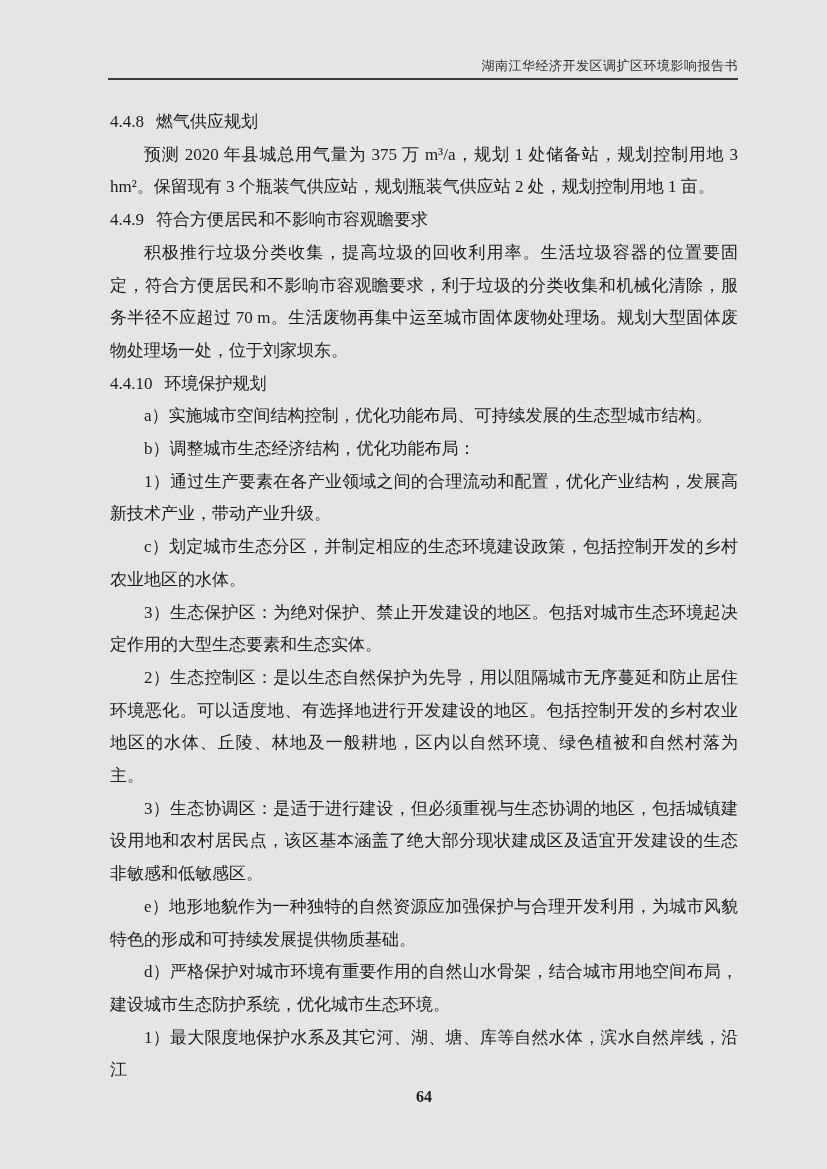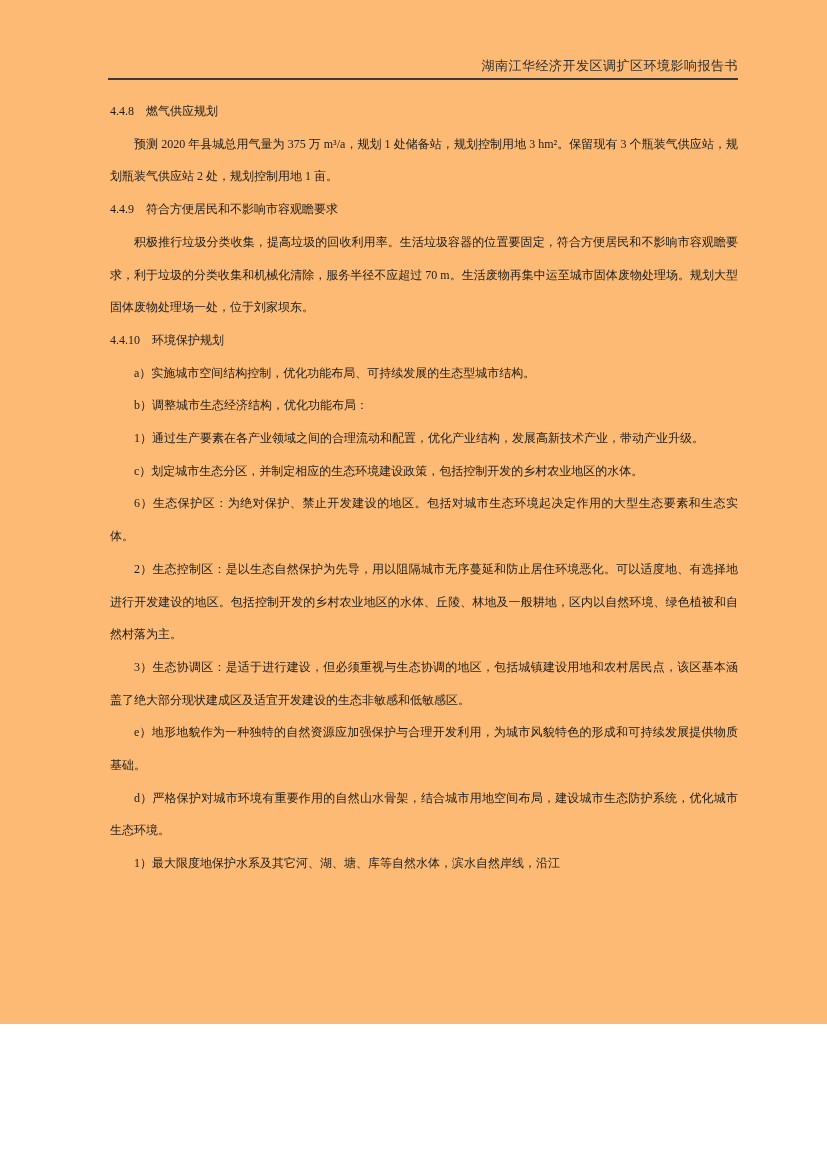--- a/index.html
+++ b/index.html
@@ -3,22 +3,22 @@
 <meta charset="utf-8">
 <style>
   html, body {
     margin: 0;
     padding: 0;
     background: #ffffff;
   }
   .page {
     position: relative;
     width: 827px;
-    height: 1024px;
-    background: #fdba74;
+    height: 1169px;
+    background: #e5e5e5;
     overflow: hidden;
     font-family: "Liberation Serif", "DejaVu Serif", serif;
     color: #1c1c1c;
   }
   
   .running-header {
     position: absolute;
     left: 108px;
     top: 56px;
     width: 630px;
@@ -32,23 +32,23 @@
   }
   .header-rule {
     margin-top: 2px;
     height: 0;
     border-bottom: 2px solid #3a3a3a;
   }
   
   .content {
     position: absolute;
     left: 110px;
-    top: 95px;
+    top: 106px;
     width: 628px;
-    font-size: 12px;
+    font-size: 17px;
     line-height: 32.7px;
     text-align: justify;
     text-justify: inter-character;
     color: #1c1c1c;
   }
   .content p {
     margin: 0;
     padding: 0;
   }
   p.para {
@@ -94,21 +94,21 @@
     <p class="heading"><span class="hnum">4.4.9</span><span>符合方便居民和不影响市容观瞻要求</span></p>
 
     <p class="para">积极推行垃圾分类收集，提高垃圾的回收利用率。生活垃圾容器的位置要固定，符合方便居民和不影响市容观瞻要求，利于垃圾的分类收集和机械化清除，服务半径不应超过 70 m。生活废物再集中运至城市固体废物处理场。规划大型固体废物处理场一处，位于刘家坝东。</p>
 
     <p class="heading"><span class="hnum">4.4.10</span><span>环境保护规划</span></p>
 
     <p class="para">a）实施城市空间结构控制，优化功能布局、可持续发展的生态型城市结构。</p>
     <p class="para">b）调整城市生态经济结构，优化功能布局：</p>
     <p class="para">1）通过生产要素在各产业领域之间的合理流动和配置，优化产业结构，发展高新技术产业，带动产业升级。</p>
     <p class="para">c）划定城市生态分区，并制定相应的生态环境建设政策，包括控制开发的乡村农业地区的水体。</p>
-    <p class="para">6）生态保护区：为绝对保护、禁止开发建设的地区。包括对城市生态环境起决定作用的大型生态要素和生态实体。</p>
+    <p class="para">3）生态保护区：为绝对保护、禁止开发建设的地区。包括对城市生态环境起决定作用的大型生态要素和生态实体。</p>
     <p class="para">2）生态控制区：是以生态自然保护为先导，用以阻隔城市无序蔓延和防止居住环境恶化。可以适度地、有选择地进行开发建设的地区。包括控制开发的乡村农业地区的水体、丘陵、林地及一般耕地，区内以自然环境、绿色植被和自然村落为主。</p>
     <p class="para">3）生态协调区：是适于进行建设，但必须重视与生态协调的地区，包括城镇建设用地和农村居民点，该区基本涵盖了绝大部分现状建成区及适宜开发建设的生态非敏感和低敏感区。</p>
     <p class="para">e）地形地貌作为一种独特的自然资源应加强保护与合理开发利用，为城市风貌特色的形成和可持续发展提供物质基础。</p>
     <p class="para">d）严格保护对城市环境有重要作用的自然山水骨架，结合城市用地空间布局，建设城市生态防护系统，优化城市生态环境。</p>
     <p class="para">1）最大限度地保护水系及其它河、湖、塘、库等自然水体，滨水自然岸线，沿江</p>
 
   </div>
 
   <div class="footer">
     <span>64</span>

